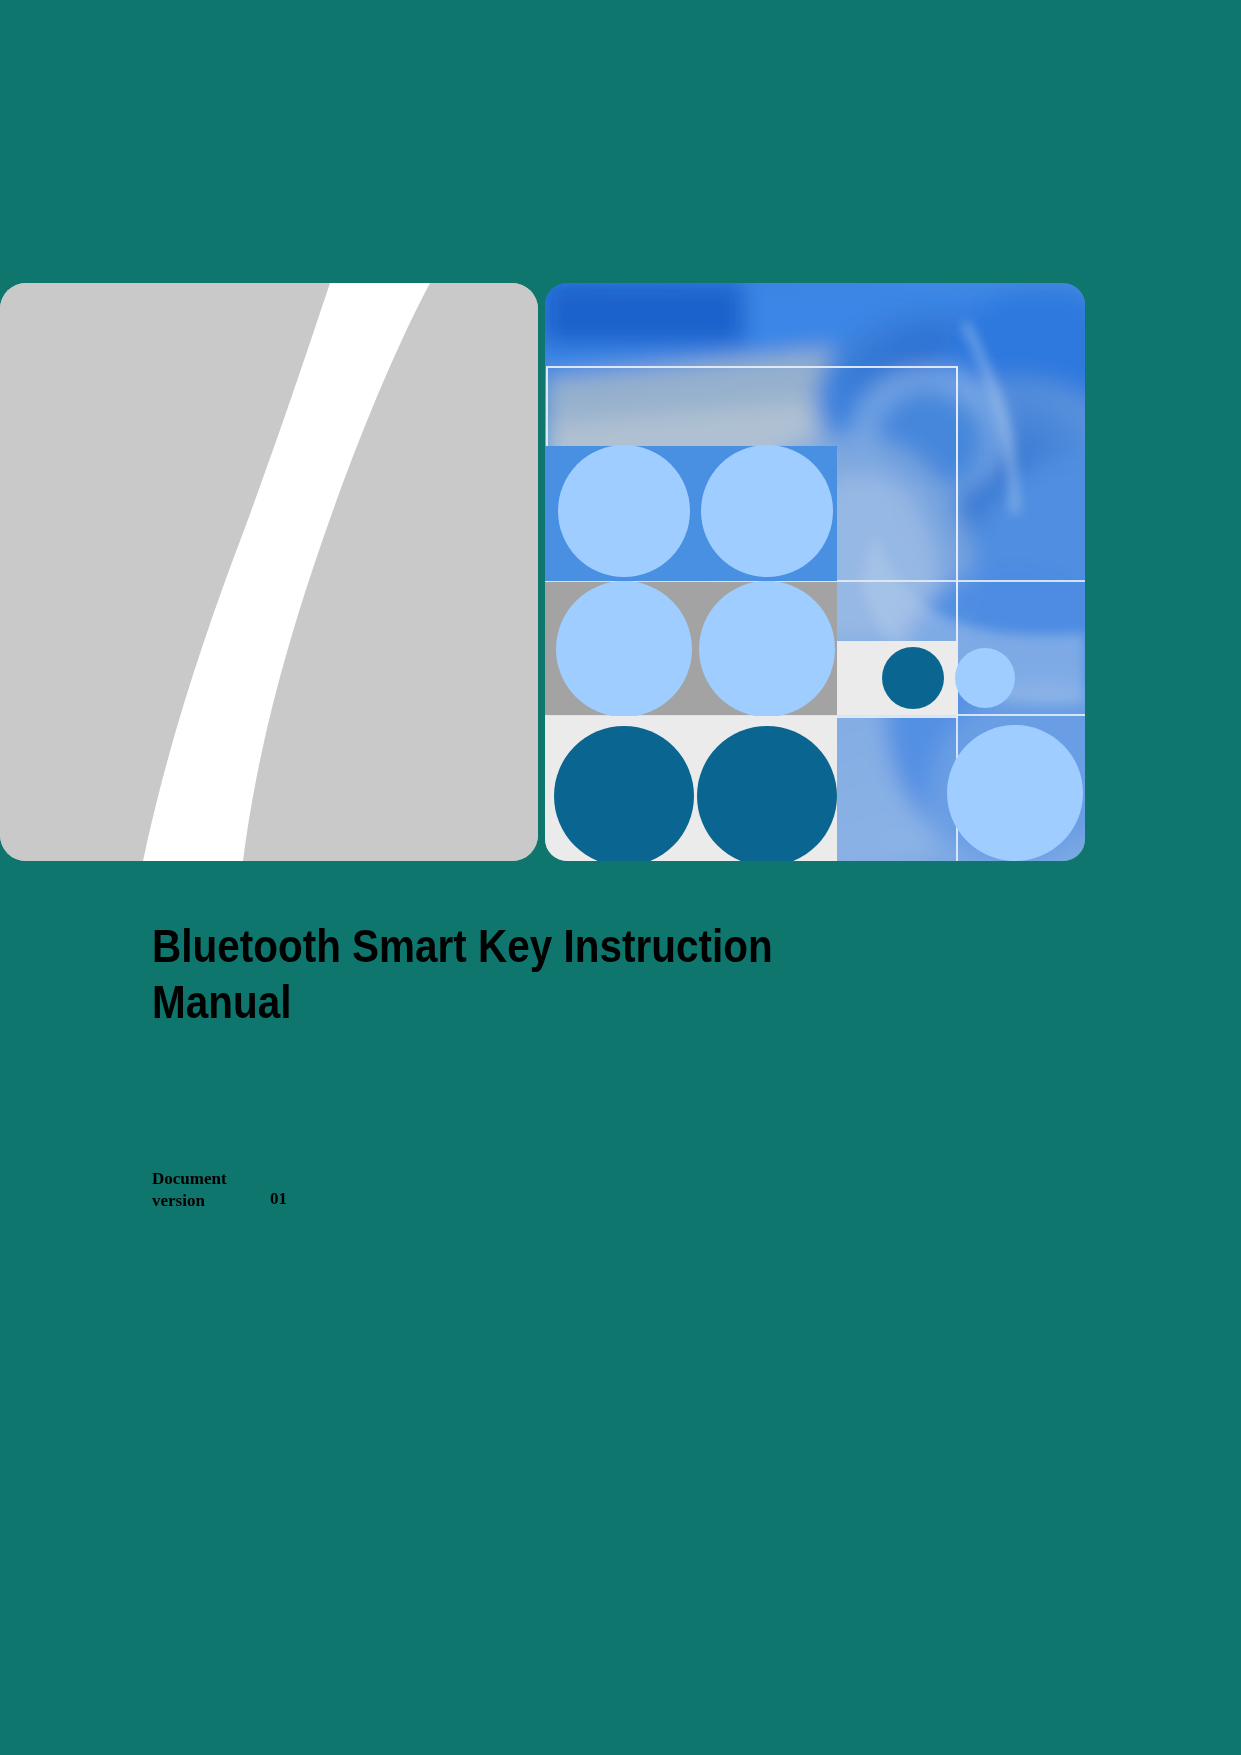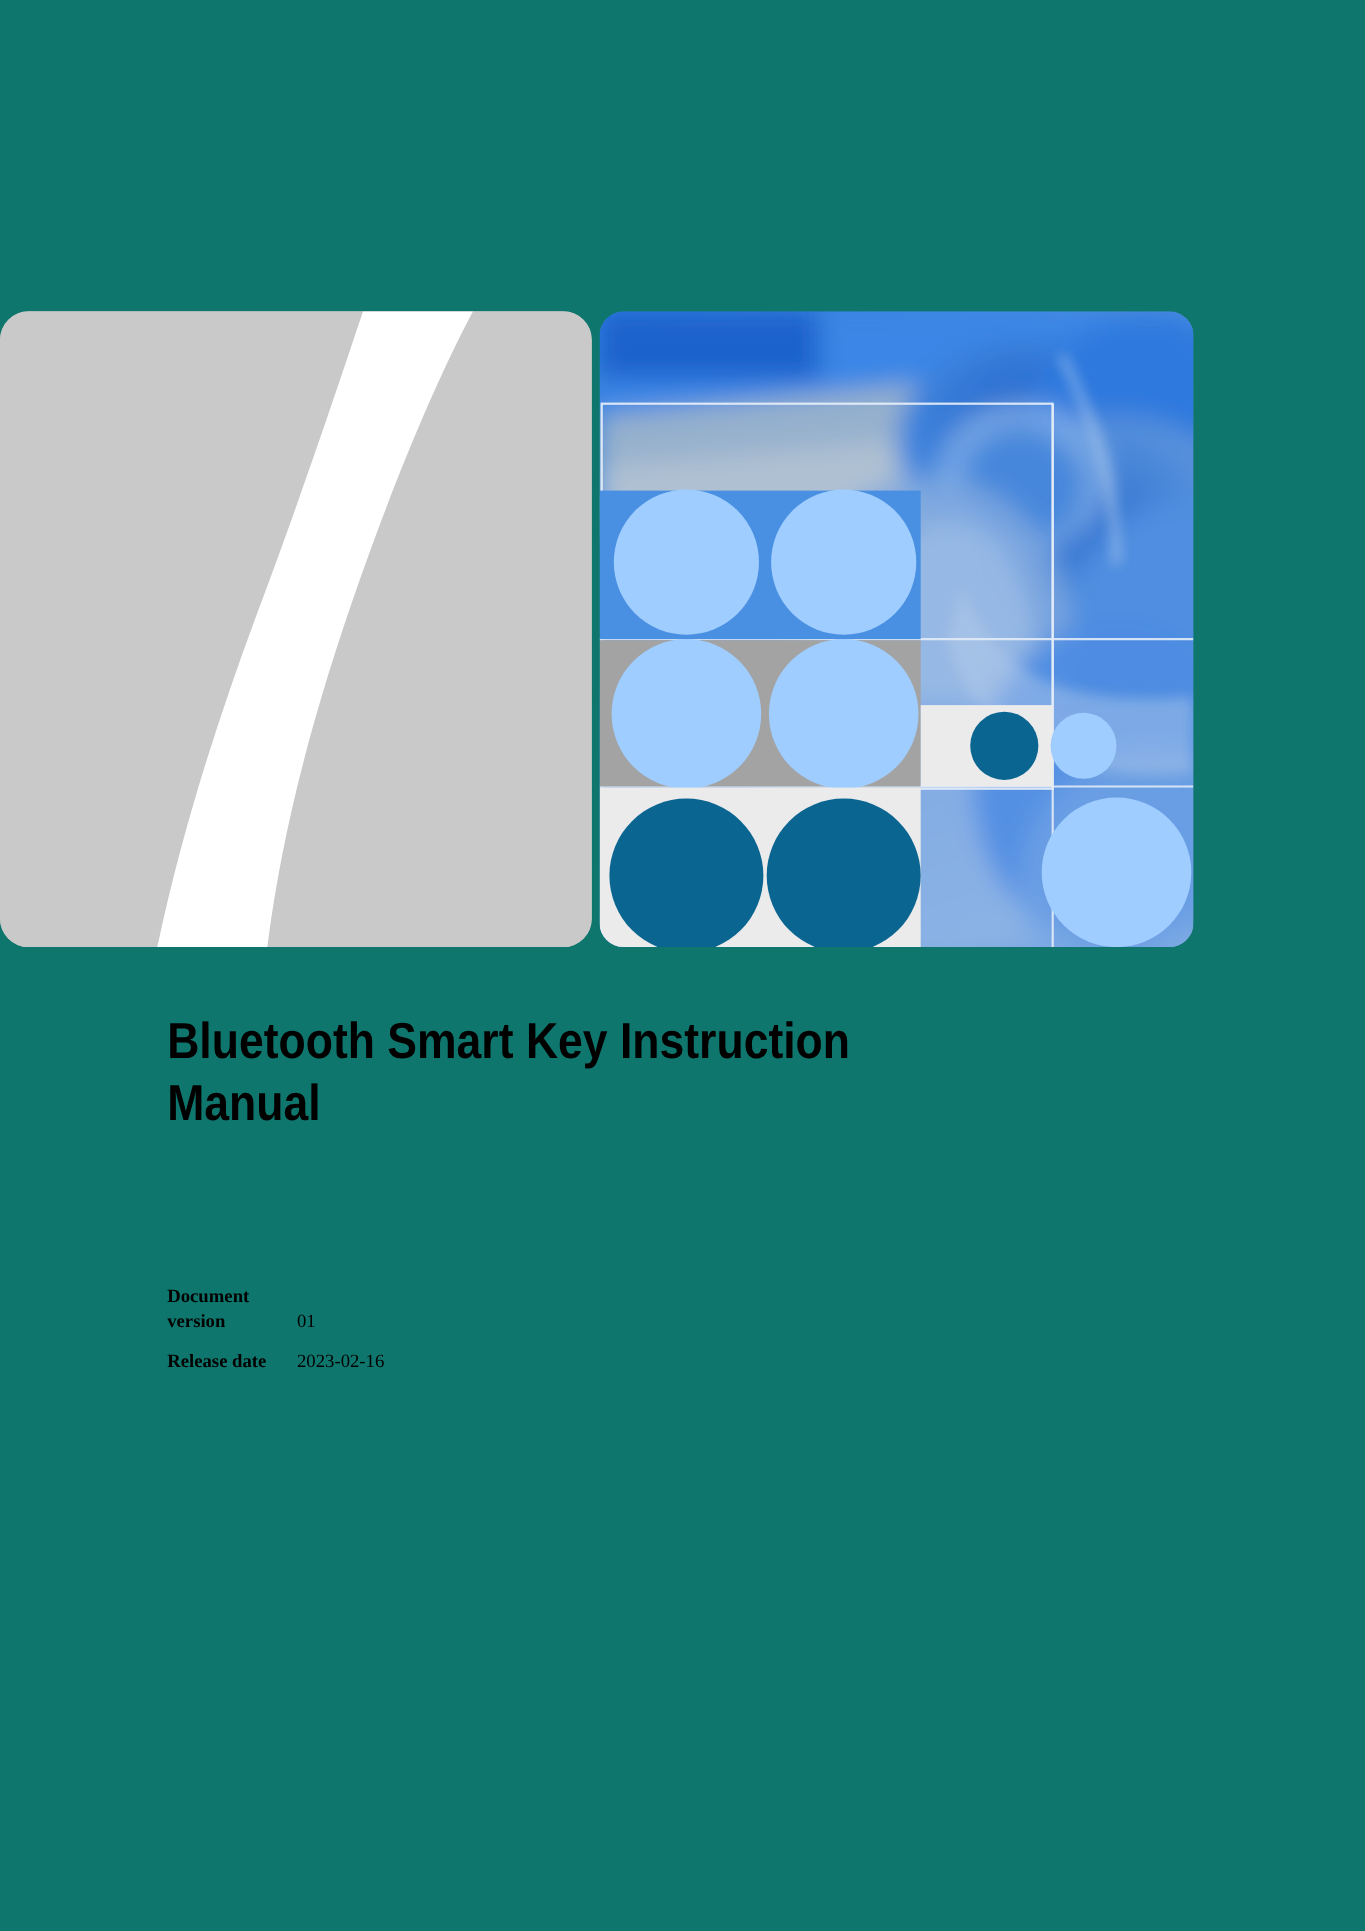--- a/index.html
+++ b/index.html
@@ -86,32 +86,32 @@
     position: absolute;
     left: 152px;
     top: 1168px;
     width: 430px;
     font-family: "Liberation Serif", "DejaVu Serif", serif;
     font-size: 17px;
     color: #000000;
   }
   .meta-row {
     display: flex;
-    align-items: flex-end;
+    align-items: center;
     margin-bottom: 14px;
   }
   .meta-label {
     width: 118px;
     flex: 0 0 118px;
     font-weight: bold;
     line-height: 1.32;
   }
   .meta-value {
     flex: 1 1 auto;
-    font-weight: normal;
+    font-weight: bold;
     line-height: 1.32;
     padding-top: 18px;
   }
   .meta-row.single .meta-value {
     padding-top: 0px;
   }
 </style>
 </head>
 <body>
 
@@ -227,20 +227,16 @@
 
   <h1 class="doc-title">Bluetooth Smart Key Instruction Manual</h1>
 
   <div class="meta-block">
 
     <div class="meta-row">
       <div class="meta-label">Document version</div>
       <div class="meta-value">01</div>
     </div>
 
-    <div class="meta-row single">
-      <div class="meta-label">Release date</div>
-      <div class="meta-value">2023-02-16</div>
-    </div>
 
   </div>
 
 </div>
 
 </body></html>

